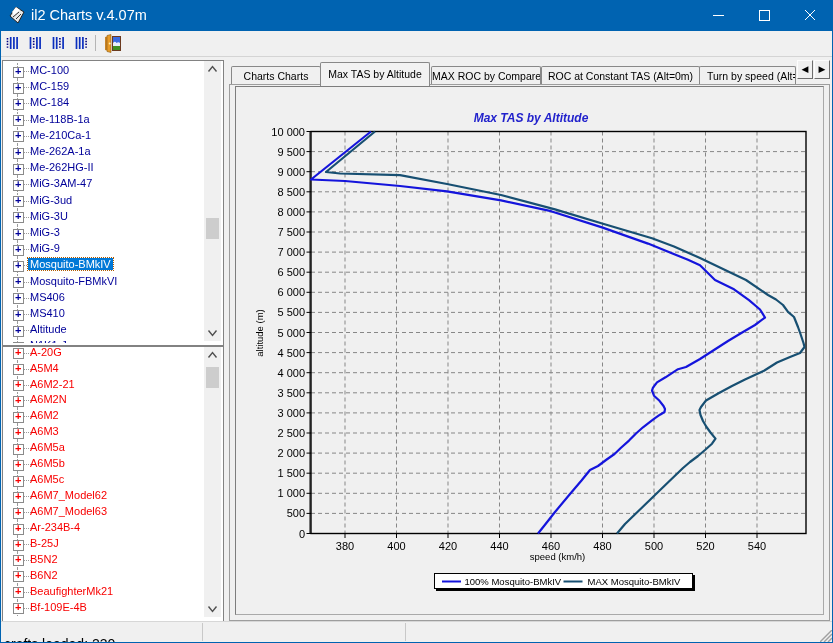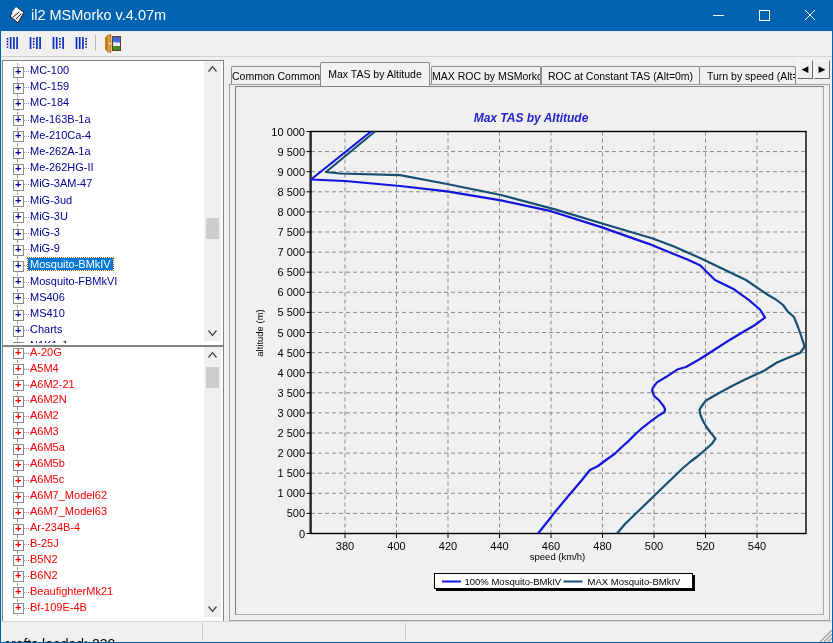--- a/index.html
+++ b/index.html
@@ -33,21 +33,21 @@
 
 <div class="abs" style="left:0;top:0;width:833px;height:643px;border:1px solid #0063b1;box-sizing:border-box;z-index:99;pointer-events:none;"></div>
 
 <div class="abs" id="titlebar"></div>
 <svg class="abs" style="left:8px;top:7px" width="17" height="17" viewBox="0 0 17 17">
  <polygon points="8,0 16,5 10,16 2,9" fill="#e8e8e8" stroke="#222" stroke-width="1"></polygon>
  <polygon points="8,0 12,3 6,8 4,5" fill="#fff"></polygon>
  <line x1="5" y1="10" x2="11" y2="5" stroke="#333" stroke-width="1"></line>
  <line x1="8" y1="12" x2="13" y2="7" stroke="#333" stroke-width="1"></line>
 </svg>
-<div class="abs" id="title">il2 MSMorko v.4.07m</div>
+<div class="abs" id="title">il2 Charts v.4.07m</div>
 <svg class="abs" style="left:695px;top:0" width="46" height="31">
     <line x1="18" y1="15.5" x2="29" y2="15.5" stroke="#fff" stroke-width="1"></line>
   </svg>
 <svg class="abs" style="left:741px;top:0" width="46" height="31">
     <rect x="18.5" y="10.5" width="10" height="10" fill="none" stroke="#fff" stroke-width="1"></rect>
   </svg>
 <svg class="abs" style="left:787px;top:0" width="46" height="31">
     <path d="M18 10 L28 20 M28 10 L18 20" stroke="#fff" stroke-width="1"></path>
   </svg>
 
@@ -115,29 +115,29 @@
       </div>
       <div style="position:absolute;left:21px;top:8px;width:7px;border-top:1px dotted #9a9a9a;"></div>
       <div class="lbl navy">MC-184</div>
     </div>
     <div class="row" style="top:50.6px;">
       <div style="position:absolute;left:14px;top:0px;bottom:0px;border-left:1px dotted #9a9a9a;height:16px;"></div>
       <div class="plus" style="top:3.5px;border:1px solid #8a8a8a;">
         <span class="navy">+</span>
       </div>
       <div style="position:absolute;left:21px;top:8px;width:7px;border-top:1px dotted #9a9a9a;"></div>
-      <div class="lbl navy">Me-163B-1a</div>
+      <div class="lbl navy">Me-118B-1a</div>
     </div>
     <div class="row" style="top:66.8px;">
       <div style="position:absolute;left:14px;top:0px;bottom:0px;border-left:1px dotted #9a9a9a;height:16px;"></div>
       <div class="plus" style="top:3.5px;border:1px solid #8a8a8a;">
         <span class="navy">+</span>
       </div>
       <div style="position:absolute;left:21px;top:8px;width:7px;border-top:1px dotted #9a9a9a;"></div>
-      <div class="lbl navy">Me-210Ca-4</div>
+      <div class="lbl navy">Me-210Ca-1</div>
     </div>
     <div class="row" style="top:83.0px;">
       <div style="position:absolute;left:14px;top:0px;bottom:0px;border-left:1px dotted #9a9a9a;height:16px;"></div>
       <div class="plus" style="top:3.5px;border:1px solid #8a8a8a;">
         <span class="navy">+</span>
       </div>
       <div style="position:absolute;left:21px;top:8px;width:7px;border-top:1px dotted #9a9a9a;"></div>
       <div class="lbl navy">Me-262A-1a</div>
     </div>
     <div class="row" style="top:99.2px;">
@@ -219,21 +219,21 @@
       </div>
       <div style="position:absolute;left:21px;top:8px;width:7px;border-top:1px dotted #9a9a9a;"></div>
       <div class="lbl navy">MS410</div>
     </div>
     <div class="row" style="top:261.2px;">
       <div style="position:absolute;left:14px;top:0px;bottom:0px;border-left:1px dotted #9a9a9a;height:16px;"></div>
       <div class="plus" style="top:3.5px;border:1px solid #8a8a8a;">
         <span class="navy">+</span>
       </div>
       <div style="position:absolute;left:21px;top:8px;width:7px;border-top:1px dotted #9a9a9a;"></div>
-      <div class="lbl navy">Charts</div>
+      <div class="lbl navy">Altitude</div>
     </div>
     <div class="row" style="top:277.4px;">
       <div style="position:absolute;left:14px;top:0px;bottom:0px;border-left:1px dotted #9a9a9a;height:16px;"></div>
       <div class="plus" style="top:3.5px;border:1px solid #8a8a8a;">
         <span class="navy">+</span>
       </div>
       <div class="lbl navy">N1K1-Ja</div>
     </div>
   </div>
 
@@ -389,23 +389,23 @@
 <div class="abs sb" style="left:204px;top:347px;height:270px;">
  <svg style="position:absolute;top:4px;left:3px" width="11" height="8">
       <path d="M1.5 6.5 L5.5 1.5 L9.5 6.5" fill="none" stroke="#505050" stroke-width="1.4"></path>
     </svg>
  <svg style="position:absolute;bottom:4px;left:3px" width="11" height="8">
       <path d="M1.5 1.5 L5.5 6.5 L9.5 1.5" fill="none" stroke="#505050" stroke-width="1.4"></path>
     </svg>
  <div class="sbth" style="top:20px;height:21px;"></div>
 </div>
 
-<div class="abs tab" style="left:231px;width:88px;">Common Common</div>
+<div class="abs tab" style="left:231px;width:88px;">Charts Charts</div>
 <div class="abs tab" style="left:320px;top:62px;height:23px;width:108px;background:#f2f2f2;z-index:3;line-height:23px;">Max TAS by Altitude</div>
-<div class="abs tab" style="left:431px;width:108px;">MAX ROC by MSMorko</div>
+<div class="abs tab" style="left:431px;width:108px;">MAX ROC by Compare</div>
 <div class="abs tab" style="left:541px;width:157px;">ROC at Constant TAS (Alt=0m)</div>
 <div class="abs tab" style="left:699px;width:97px;text-align:left;padding-left:7px;box-sizing:border-box;">Turn by speed (Alt=0m)</div>
 <div class="abs" style="left:797px;top:60px;width:16px;height:19px;background:#f0f0f0;border:1px solid;border-color:#fdfdfd #6d6d6d #6d6d6d #fdfdfd;box-sizing:border-box;text-align:center;font-size:9px;line-height:17px;color:#000;">◀</div>
 <div class="abs" style="left:814px;top:60px;width:16px;height:19px;background:#f0f0f0;border:1px solid;border-color:#fdfdfd #6d6d6d #6d6d6d #fdfdfd;box-sizing:border-box;text-align:center;font-size:9px;line-height:17px;color:#000;">▶</div>
 <div class="abs" id="tabpane"></div>
 <div class="abs" id="chartpanel"></div>
 
 <svg class="abs" style="left:0;top:0;z-index:5" width="833" height="643" viewBox="0 0 833 643">
 
  <rect x="311" y="131.5" width="495" height="402" fill="#f0f0f0" stroke="none"></rect>

